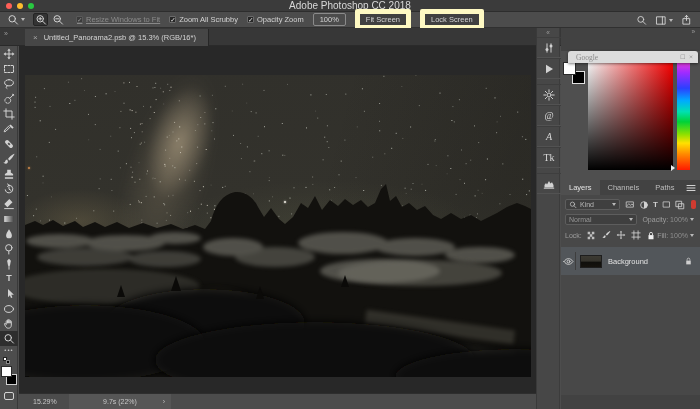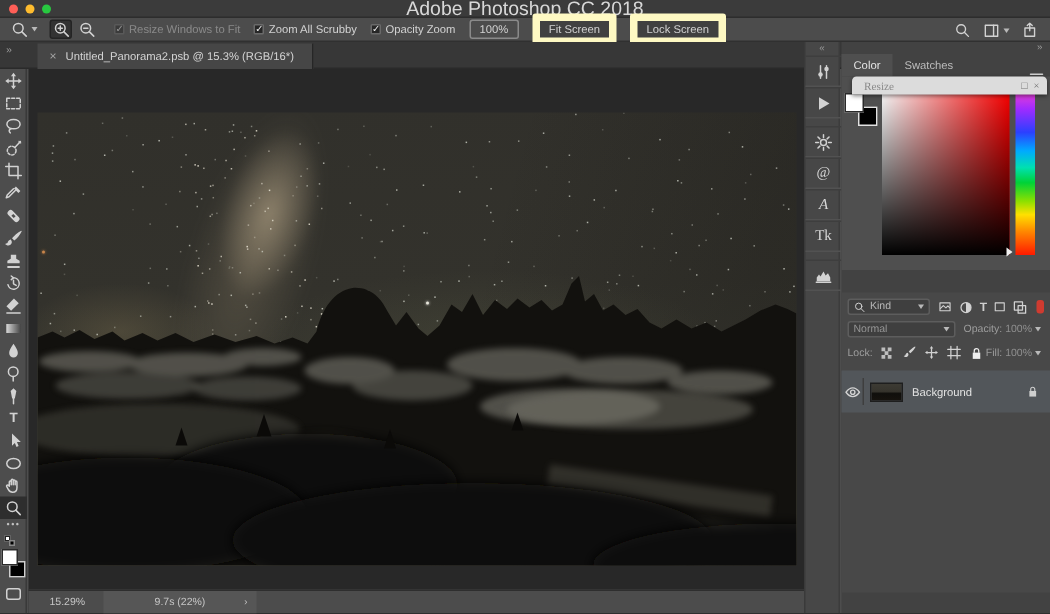--- a/index.html
+++ b/index.html
@@ -9,33 +9,33 @@
   svg{display:block;}
   svg .st{stroke:#d2d2d2;fill:none;stroke-width:1;stroke-linecap:round;stroke-linejoin:round;}
   svg .fl{fill:#d2d2d2;stroke:none;}
 
   
   .titlebar{position:absolute;left:0;top:0;width:700px;height:12px;background:#3b3b3b;border-bottom:1px solid #2d2d2d;}
   .lights{position:absolute;left:6px;top:3px;display:flex;gap:5px;}
   .light{width:6px;height:6px;border-radius:50%;}
   .l-red{background:#ff5f57;} .l-yellow{background:#febc2e;} .l-green{background:#28c840;}
   .apptitle{position:absolute;left:0;right:0;top:0;height:12px;line-height:12px;text-align:center;
-            font-size:13px;color:#d8d8d8;}
+            font-size:10px;color:#d8d8d8;}
 
   
   .optionsbar{position:absolute;left:0;top:12px;width:700px;height:16px;background:#4c4c4c;
               border-bottom:1px solid #303030;display:flex;align-items:center;font-size:7.5px;color:#d2d2d2;}
   .ob-tool{display:flex;align-items:center;gap:2px;margin:0 8px 0 7px;}
   .chev-dn{width:0;height:0;border-left:2.5px solid transparent;border-right:2.5px solid transparent;border-top:3px solid #b9b9b9;}
   .zbtn{width:15px;height:13px;display:flex;align-items:center;justify-content:center;border-radius:2px;margin-right:2px;}
   .zbtn.pressed{background:#333;border:1px solid #242424;}
   .cbwrap{display:flex;align-items:center;gap:3px;margin-left:9px;white-space:nowrap;}
   .cb{width:7px;height:7px;background:#272727;border:1px solid #6a6a6a;border-radius:1px;
       font-size:6.5px;line-height:6px;text-align:center;color:#efefef;}
-  .cbwrap.disabled{opacity:.45;}
+  .cbwrap.disabled{opacity:.45;text-decoration:underline;}
   .obtn{margin-left:9px;padding:1px 6px;border-radius:2px;white-space:nowrap;}
   .obtn.outline{border:1px solid #8a8a8a;}
   .obtn.solid{background:#404040;border:5px solid #fef9c3;}
   .ob-right{position:absolute;right:8px;top:0;height:16px;display:flex;align-items:center;gap:8px;}
 
   
   .tabbar{position:absolute;left:0;top:28px;width:700px;height:18px;background:#373737;border-bottom:1px solid #2a2a2a;}
   .tb-chev{position:absolute;left:4px;top:2px;font-size:7px;color:#9a9a9a;}
   .doctab{position:absolute;left:25px;top:1px;height:17px;background:#464646;display:flex;align-items:center;
           gap:6px;padding:0 12px 0 8px;font-size:7.5px;color:#d4d4d4;border-right:1px solid #262626;}
@@ -434,43 +434,44 @@
         <svg width="12" height="12" viewBox="0 0 12 12">
           <path class="fl" d="M1.5 9.5V7l1.5-2 1 1.4L6 3l1.4 2.6L9 4.2 10.5 7v2.5z"></path>
           <path class="st" d="M1.2 10.2h9.6"></path>
         </svg>
       </div>
   </div>
 
   <div class="panels">
     <div class="ph-chev">»</div>
 
-    <div class="tabsrow" style="top:8px">
-      <div class="ptab active">Color</div>
-      <div class="ptab">Swatches</div>
-      <svg class="pmenu" style="top:12px" width="10" height="8" viewBox="0 0 10 8">
-          <path class="st" d="M1 1.5h8M1 4h8M1 6.5h8"></path>
-        </svg>
-    </div>
     <div class="colorbody">
       <div class="gradfield"></div>
       <div class="huebar"></div>
       <div class="hueslider"></div>
       <div class="cp-bg"></div>
       <div class="cp-fg"></div>
     </div>
     <div class="gwin">
-      <span class="gtitle">Resize</span>
+      <span class="gtitle">Google</span>
       <span class="gbtns">
         <span>□</span>
         <span>×</span>
       </span>
     </div>
 
     <div class="layersgroup">
+      <div class="tabsrow" style="top:0">
+        <div class="ptab active">Layers</div>
+        <div class="ptab">Channels</div>
+        <div class="ptab">Paths</div>
+        <svg class="pmenu" width="10" height="8" viewBox="0 0 10 8">
+            <path class="st" d="M1 1.5h8M1 4h8M1 6.5h8"></path>
+          </svg>
+      </div>
       <div class="lg-body">
         <div class="prow" style="padding-top:3px">
           <div class="selbox" style="width:72px">
             <svg width="8" height="8" viewBox="0 0 12 12">
                 <circle class="st" cx="5.2" cy="4.8" r="3.2"></circle>
                 <path class="st" d="M7.5 7.1l3 3"></path>
               </svg>
             <span>Kind</span>
             <span class="chev-dn"></span>
           </div>

